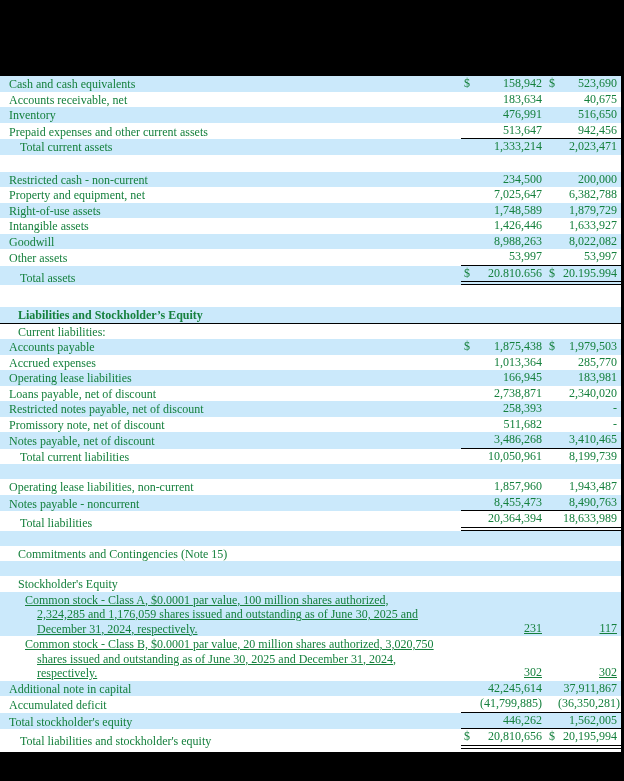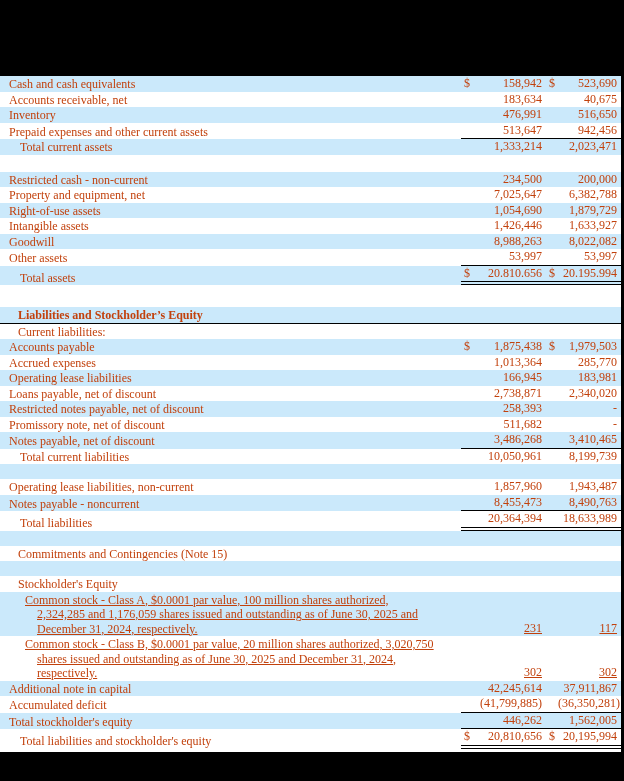--- a/index.html
+++ b/index.html
@@ -6,21 +6,21 @@
   body {
     width:624px; height:781px;
     background:#000;
     font-family:"Liberation Serif","DejaVu Serif",serif;
     overflow:hidden;
   }
   .paper {
     margin:76px 3px 0 0;
     width:621px;
     background:#fff;
-    color:#c2410c;
+    color:#15803d;
     padding-bottom:3px;
   }
   .row {
     display:flex;
     align-items:flex-end;
     min-height:15.5px;
     font-size:12px;
     line-height:14.5px;
   }
   .row.blue { background:#cbe9fb; }
@@ -114,21 +114,21 @@
         <div class="c c1">
           <span>7,025,647</span>
         </div>
         <div class="c c2">
           <span>6,382,788</span>
         </div>
       </div>
       <div class="row blue i1">
         <div class="lbl">Right-of-use assets</div>
         <div class="c c1">
-          <span>1,054,690</span>
+          <span>1,748,589</span>
         </div>
         <div class="c c2">
           <span>1,879,729</span>
         </div>
       </div>
       <div class="row white i1">
         <div class="lbl">Intangible assets</div>
         <div class="c c1">
           <span>1,426,446</span>
         </div>

